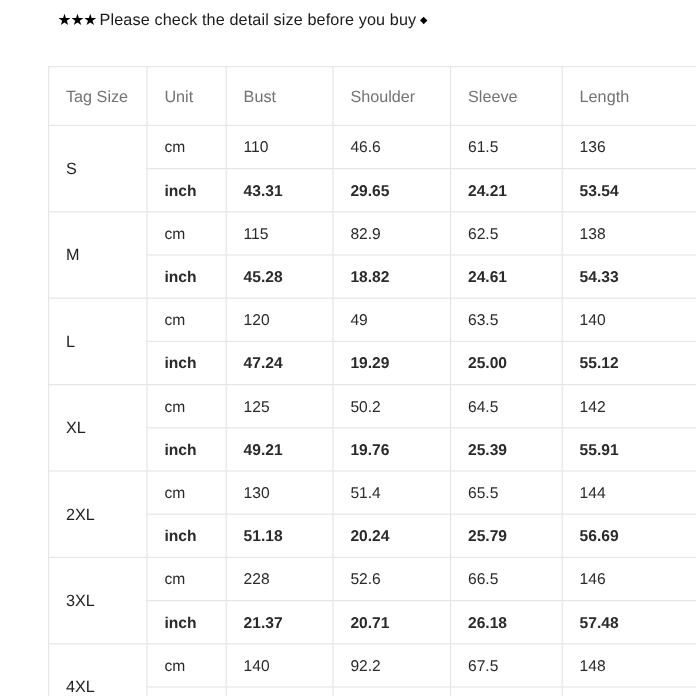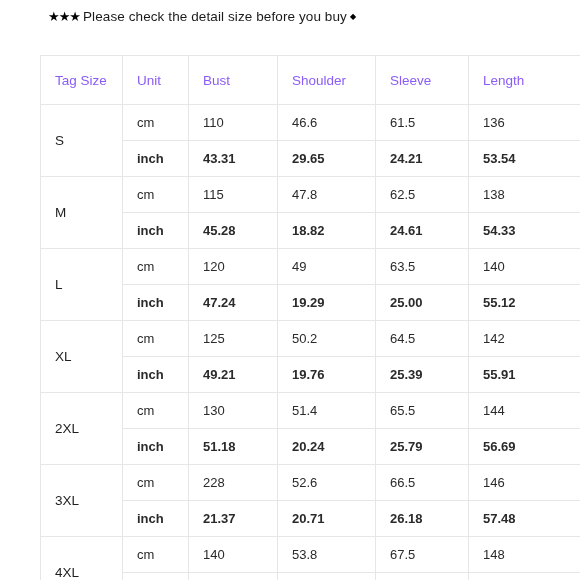--- a/index.html
+++ b/index.html
@@ -65,21 +65,21 @@
     border: 1px solid #e6e6e6;
     text-align: left;
     vertical-align: middle;
     padding: 0 0 0 14px;
     font-weight: normal;
     background: #ffffff;
   }
   .size-table thead th {
     height: 48px;
     font-size: 13.5px;
-    color: #8b5cf6;
+    color: #737373;
   }
   .size-table tbody td {
     height: 35px;
   }
   .size-table td.tag-cell {
     font-size: 13.5px;
     color: #1f1f1f;
   }
   .size-table tr.row-inch td {
     border-top-color: #efefef;
@@ -127,21 +127,21 @@
           <td>inch</td>
           <td>43.31</td>
           <td>29.65</td>
           <td>24.21</td>
           <td>53.54</td>
         </tr>
         <tr>
           <td class="tag-cell" rowspan="2">M</td>
           <td>cm</td>
           <td>115</td>
-          <td>47.8</td>
+          <td>82.9</td>
           <td>62.5</td>
           <td>138</td>
         </tr>
         <tr class="row-inch">
           <td>inch</td>
           <td>45.28</td>
           <td>18.82</td>
           <td>24.61</td>
           <td>54.33</td>
         </tr>
@@ -202,21 +202,21 @@
           <td>inch</td>
           <td>21.37</td>
           <td>20.71</td>
           <td>26.18</td>
           <td>57.48</td>
         </tr>
         <tr>
           <td class="tag-cell" rowspan="2">4XL</td>
           <td>cm</td>
           <td>140</td>
-          <td>53.8</td>
+          <td>92.2</td>
           <td>67.5</td>
           <td>148</td>
         </tr>
         <tr class="row-inch">
           <td>inch</td>
           <td>55.12</td>
           <td>21.18</td>
           <td>26.57</td>
           <td>58.27</td>
         </tr>

